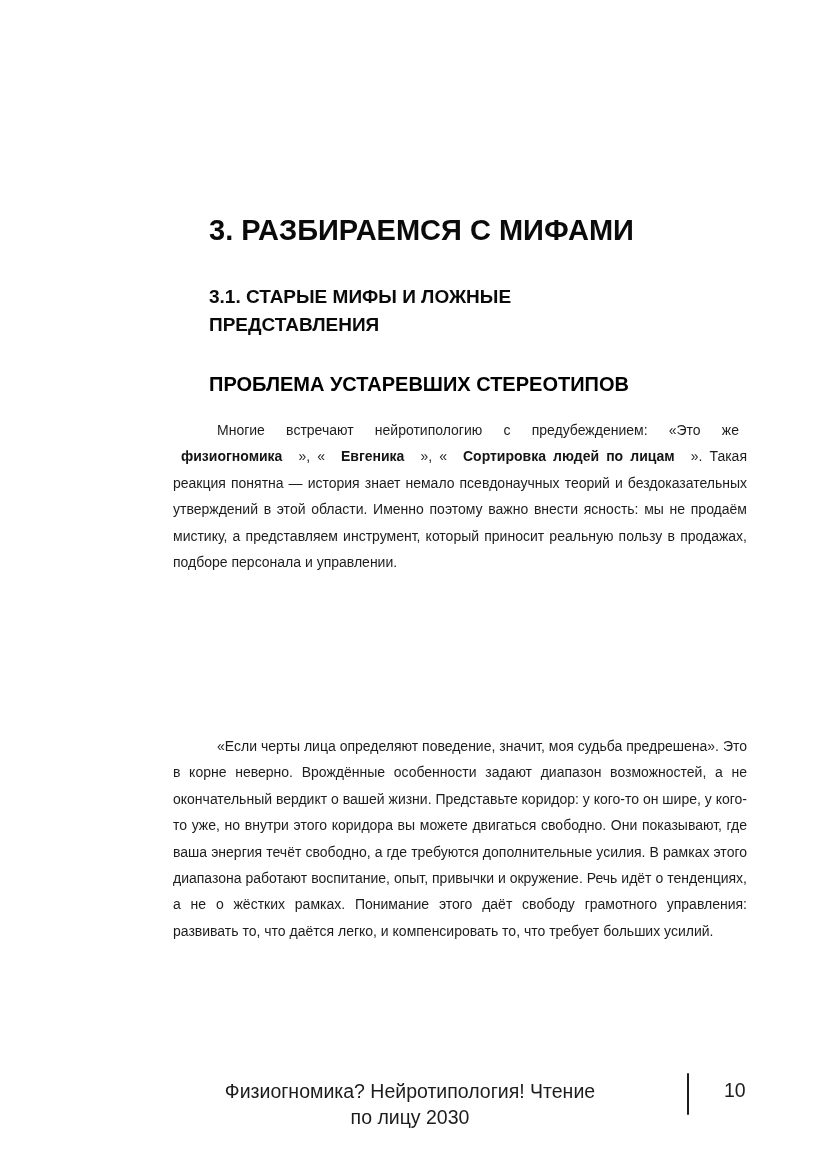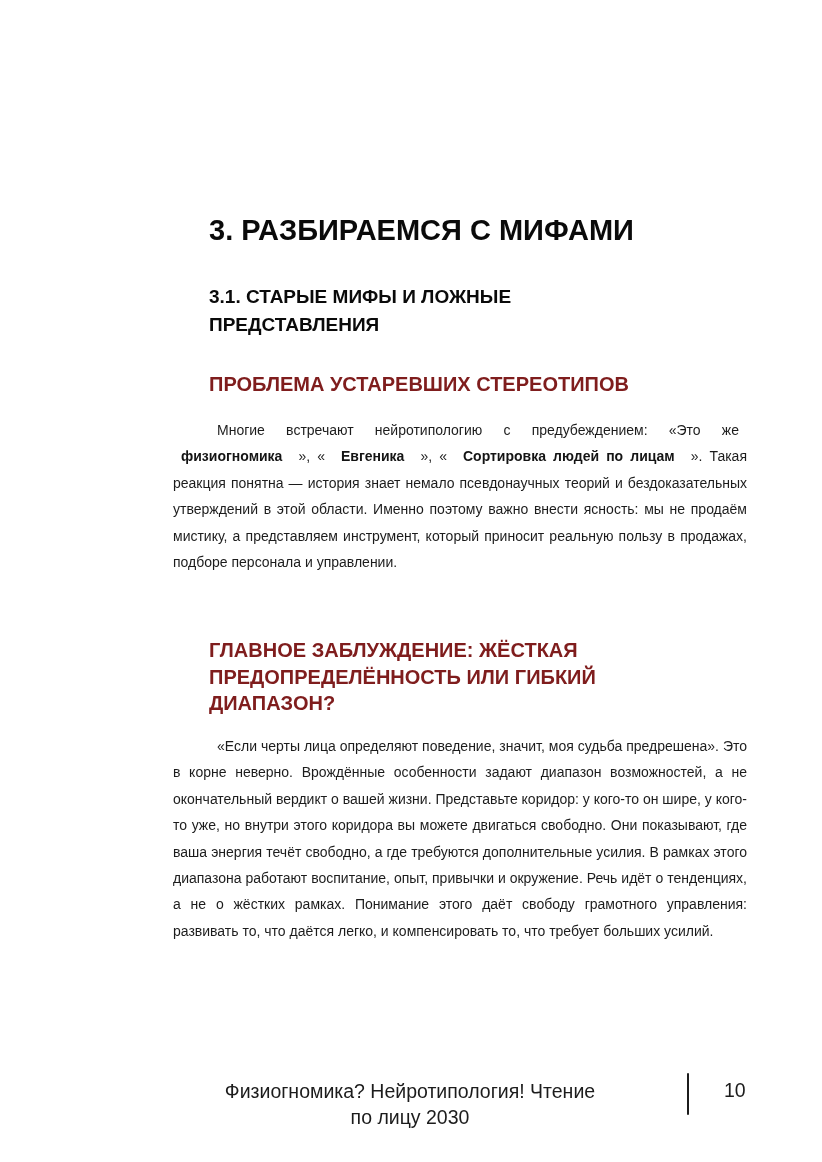--- a/index.html
+++ b/index.html
@@ -30,21 +30,21 @@
     font-weight: 700;
     color: #0a0a0a;
     white-space: pre-line;
   }
   .sub-heading {
     position: absolute;
     left: 177px;
     font-size: 20px;
     line-height: 26.5px;
     font-weight: 700;
-    color: #7f1d1d;
+    color: #000000;
     white-space: pre-line;
   }
   .sub-heading-1 { top: 339px; }
   .sub-heading-2 { top: 605px; }
   .body-para {
     position: absolute;
     left: 141px;
     width: 574px;
     font-size: 14px;
     line-height: 26.4px;
@@ -89,23 +89,20 @@
 
   <h1 class="chapter-title">3. РАЗБИРАЕМСЯ С МИФАМИ</h1>
 
   <h2 class="section-title">3.1. СТАРЫЕ МИФЫ И ЛОЖНЫЕ
 ПРЕДСТАВЛЕНИЯ</h2>
 
   <h3 class="sub-heading sub-heading-1">ПРОБЛЕМА УСТАРЕВШИХ СТЕРЕОТИПОВ</h3>
 
   <p class="body-para para-1"><span>Многие встречают нейротипологию с предубеждением: «Это же </span><b>физиогномика</b><span>», «</span><b>Евгеника</b><span>», «</span><b>Сортировка людей по ли­цам</b><span>». Такая реакция понятна — история знает немало псевдона­учных теорий и бездоказательных утверждений в этой области. Именно поэтому важно внести ясность: мы не продаём мистику, а представляем инструмент, который приносит реальную пользу в продажах, подборе персонала и управлении.</span></p>
 
-  <h3 class="sub-heading sub-heading-2">ГЛАВНОЕ ЗАБЛУЖДЕНИЕ: ЖЁСТКАЯ
-ПРЕДОПРЕДЕЛЁННОСТЬ ИЛИ ГИБКИЙ
-ДИАПАЗОН?</h3>
 
   <p class="body-para para-2"><span>«Если черты лица определяют поведение, значит, моя судь­ба предрешена». Это в корне неверно. Врождённые особенно­сти задают диапазон возможностей, а не окончательный вер­дикт о вашей жизни. Представьте коридор: у кого-то он шире, у кого-то уже, но внутри этого коридора вы можете двигаться свободно. Они показывают, где ваша энергия течёт свободно, а где требуются дополнительные усилия. В рамках этого диапа­зона работают воспитание, опыт, привычки и окружение. Речь идёт о тенденциях, а не о жёстких рамках. Понимание этого даёт свободу грамотного управления: развивать то, что даётся легко, и компенсировать то, что требует больших усилий.</span></p>
 
   <div>
     <div class="running-title">Физиогномика? Нейротипология! Чтение
 по лицу 2030</div>
     <div class="footer-divider"></div>
     <div class="page-number">10</div>
   </div>
 

